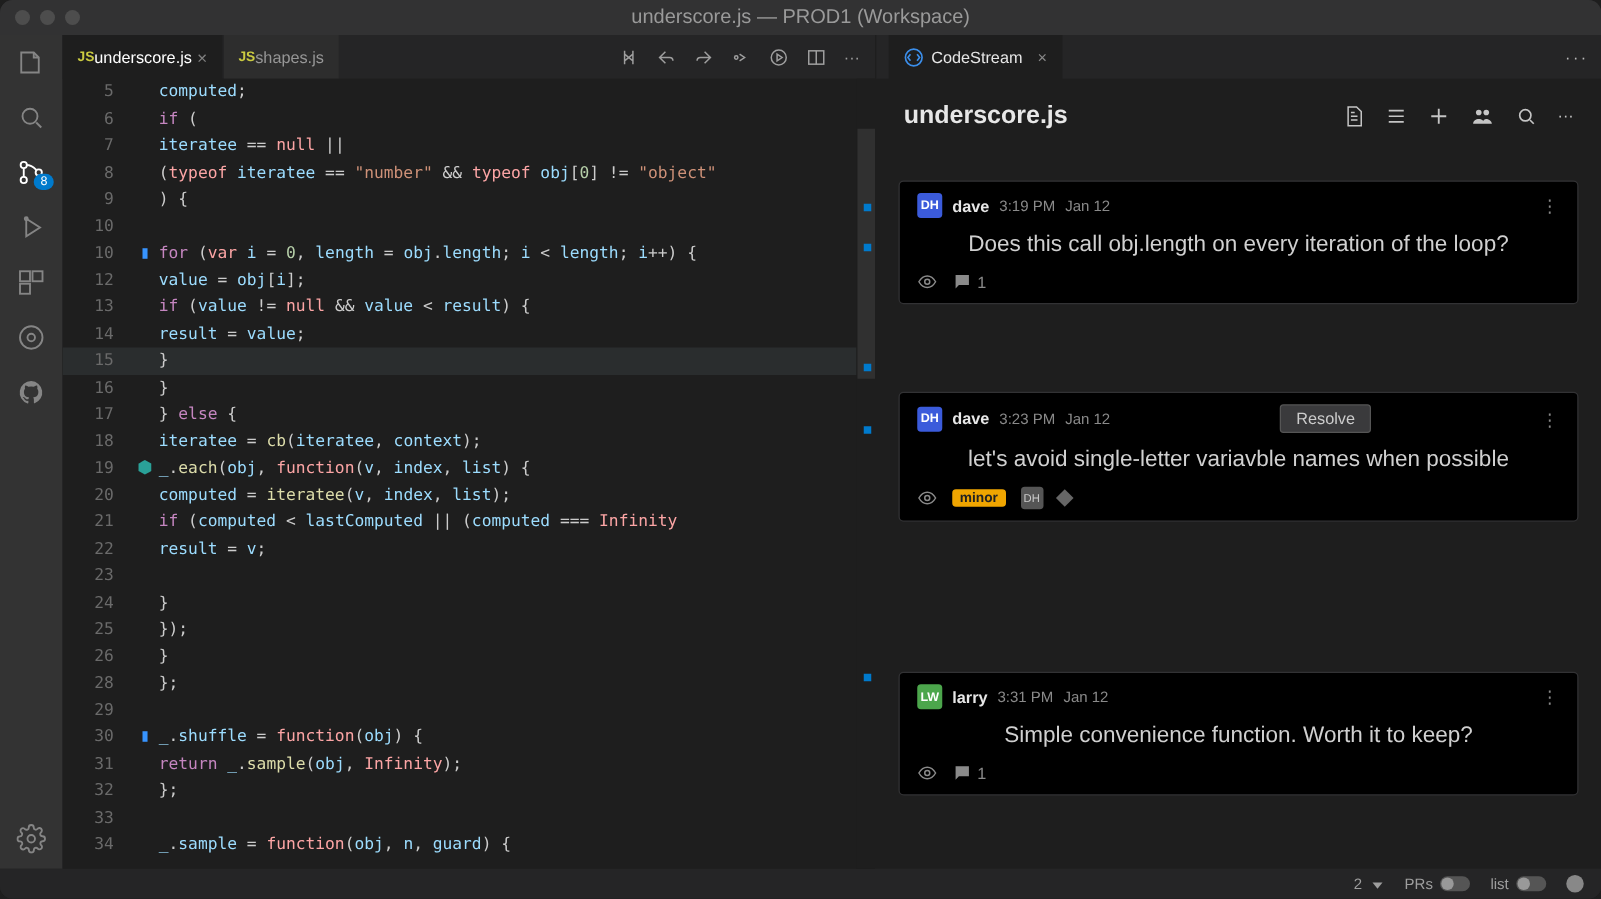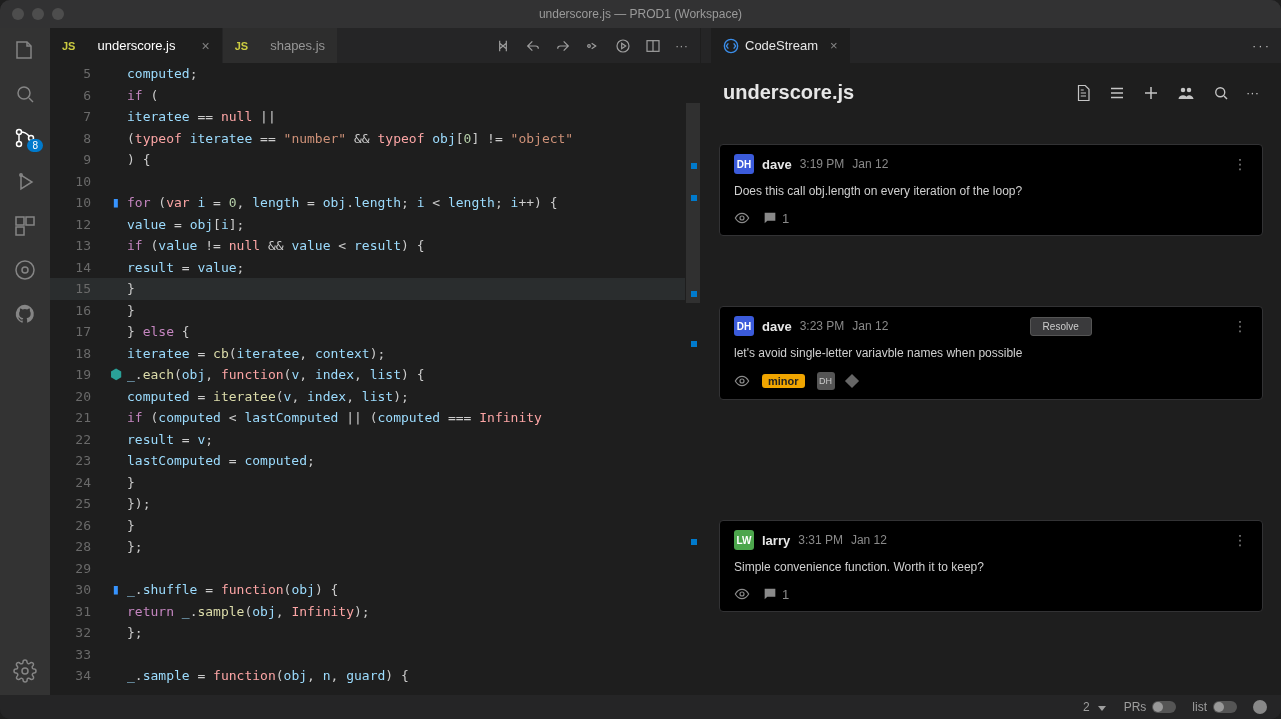--- a/index.html
+++ b/index.html
@@ -7,38 +7,38 @@
   font-family: -apple-system, BlinkMacSystemFont, "Segoe UI", Arial, sans-serif;
   background:#1e1e1e; color:#ccc; width:1281px; height:719px; overflow:hidden;
   font-size:13px;
 }
 .window { width:100%; height:100%; display:flex; flex-direction:column; background:#252526; border-radius:10px; overflow:hidden; }
 
 
 .titlebar { height:28px; background:#323233; display:flex; align-items:center; padding:0 12px; position:relative; }
 .traffic { display:flex; gap:8px; }
 .tdot { width:12px; height:12px; border-radius:50%; background:#4d4d4d; }
-.titlebar-title { position:absolute; left:50%; transform:translateX(-50%); color:#9a9a9a; font-size:12px; }
+.titlebar-title { position:absolute; left:50%; transform:translateX(-50%); color:#9a9a9a; font-size:16px; }
 
 
 .body { flex:1; display:flex; min-height:0; }
 
 
 .activity { width:50px; background:#333333; display:flex; flex-direction:column; align-items:center; padding-top:10px; gap:20px; }
 .activity .aicon { width:24px; height:24px; color:#858585; display:flex; align-items:center; justify-content:center; cursor:pointer; position:relative; }
 .activity .aicon.active { color:#fff; }
 .activity .spacer { flex:1; }
 .badge-num { position:absolute; bottom:-2px; right:-6px; background:#007acc; color:#fff; border-radius:10px; font-size:10px; padding:1px 5px; }
 
 
 .editor-group { flex:1; display:flex; min-width:0; }
 .editor-left { flex:1; display:flex; flex-direction:column; min-width:0; border-right:1px solid #1e1e1e; }
 .tabsrow { height:35px; display:flex; align-items:stretch; background:#252526; }
 .tabsrow .tabs { display:flex; }
-.tab { display:flex; align-items:center; gap:22px; padding:0 12px; background:#2d2d2d; color:#969696; font-size:13px; cursor:pointer; border-right:1px solid #252526;}
+.tab { display:flex; align-items:center; gap:0; padding:0 12px; background:#2d2d2d; color:#969696; font-size:13px; cursor:pointer; border-right:1px solid #252526;}
 .tab.active { background:#1e1e1e; color:#fff; }
 .tab .jsicon { color:#cbcb41; font-weight:bold; font-size:11px; }
 .tab .tabx { color:#808080; margin-left:4px; font-size:14px; }
 .tabsrow .actions { margin-left:auto; display:flex; align-items:center; gap:14px; padding:0 12px; color:#9e9e9e; }
 .tabsrow .actions span { cursor:pointer; }
 
 .code-area { flex:1; display:flex; background:#1e1e1e; font-family: "Menlo","Consolas",monospace; font-size:13px; line-height:21.5px; position:relative; overflow:hidden;}
 .codeline { height:21.5px; display:flex; }
 .codeline .ln { width:55px; text-align:right; color:#6a6a6a; padding-right:14px;}
 .codeline .gi { width:22px; display:flex; align-items:center; justify-content:center; }
@@ -75,24 +75,24 @@
 
 .card { background:#000000; border:1px solid #323234; border-radius:4px; padding:9px 14px; margin-bottom:70px;}
 .card.gap2 { margin-bottom:120px; }
 .card-head { display:flex; align-items:center; gap:8px; }
 .avatar { width:20px; height:20px; border-radius:3px; display:flex; align-items:center; justify-content:center; font-size:10px; font-weight:600;}
 .av-blue { background:#3b5bdb; color:#fff;}
 .av-green { background:#4ca64c; color:#fff;}
 .uname { color:#e7e7e7; font-weight:600; }
 .meta { color:#8a8a8a; font-size:12px; }
 .card-dots { margin-left:auto; color:#888; cursor:pointer; font-size:14px; letter-spacing:1px;}
-.card-body { margin-top:10px; color:#d0d0d0; font-size:12px;}
+.card-body { margin-top:10px; color:#d0d0d0; font-size:18px;text-align:center;}
 .card-foot { margin-top:12px; display:flex; align-items:center; gap:12px; color:#8a8a8a;}
 .card-foot .eye, .card-foot .cmt { display:flex; align-items:center; gap:4px; }
-.resolve-btn { margin-left:auto; background:#3a3a3c; border:1px solid #555; color:#ccc; padding:3px 12px; border-radius:3px; font-size:10px; cursor:pointer;}
+.resolve-btn { margin-left:auto; background:#3a3a3c; border:1px solid #555; color:#ccc; padding:3px 12px; border-radius:3px; font-size:13px; cursor:pointer;}
 .tag-minor { background:#f0a500; color:#222; font-size:11px; padding:1px 6px; border-radius:3px; font-weight:600;}
 .card-foot .sm-av { width:18px; height:18px; border-radius:3px; background:#555; color:#ccc; font-size:9px; display:flex; align-items:center; justify-content:center;}
 .diamond { width:10px; height:10px; background:#666; transform:rotate(45deg); }
 
 
 .statusbar { height:24px; background:#252526; color:#9e9e9e; display:flex; align-items:center; justify-content:flex-end; padding:0 14px; gap:16px; font-size:12px;}
 .statusbar .pill { display:flex; align-items:center; gap:6px; }
 .toggle { width:24px; height:12px; background:#555; border-radius:6px; position:relative; }
 .toggle::after { content:""; position:absolute; width:10px; height:10px; background:#999; border-radius:50%; top:1px; left:1px;}
 .smile { width:14px; height:14px; border-radius:50%; background:#888; }
@@ -310,21 +310,20 @@
                 <div class="tx">            <span class="kw2">if</span> (<span class="var">computed</span> &lt; <span class="var">lastComputed</span> || (<span class="var">computed</span> === <span class="kw">Infinity</span></div>
               </div>
               <div class="codeline">
                 <div class="ln">22</div>
                 <div class="gi"></div>
                 <div class="tx">                <span class="var">result</span> = <span class="var">v</span>;</div>
               </div>
               <div class="codeline">
                 <div class="ln">23</div>
                 <div class="gi"></div>
-                <div class="tx">                <span class="var">lastComputed</span> = <span class="var">computed</span>;</div>
               </div>
               <div class="codeline">
                 <div class="ln">24</div>
                 <div class="gi"></div>
                 <div class="tx">            }</div>
               </div>
               <div class="codeline">
                 <div class="ln">25</div>
                 <div class="gi"></div>
                 <div class="tx">        });</div>

